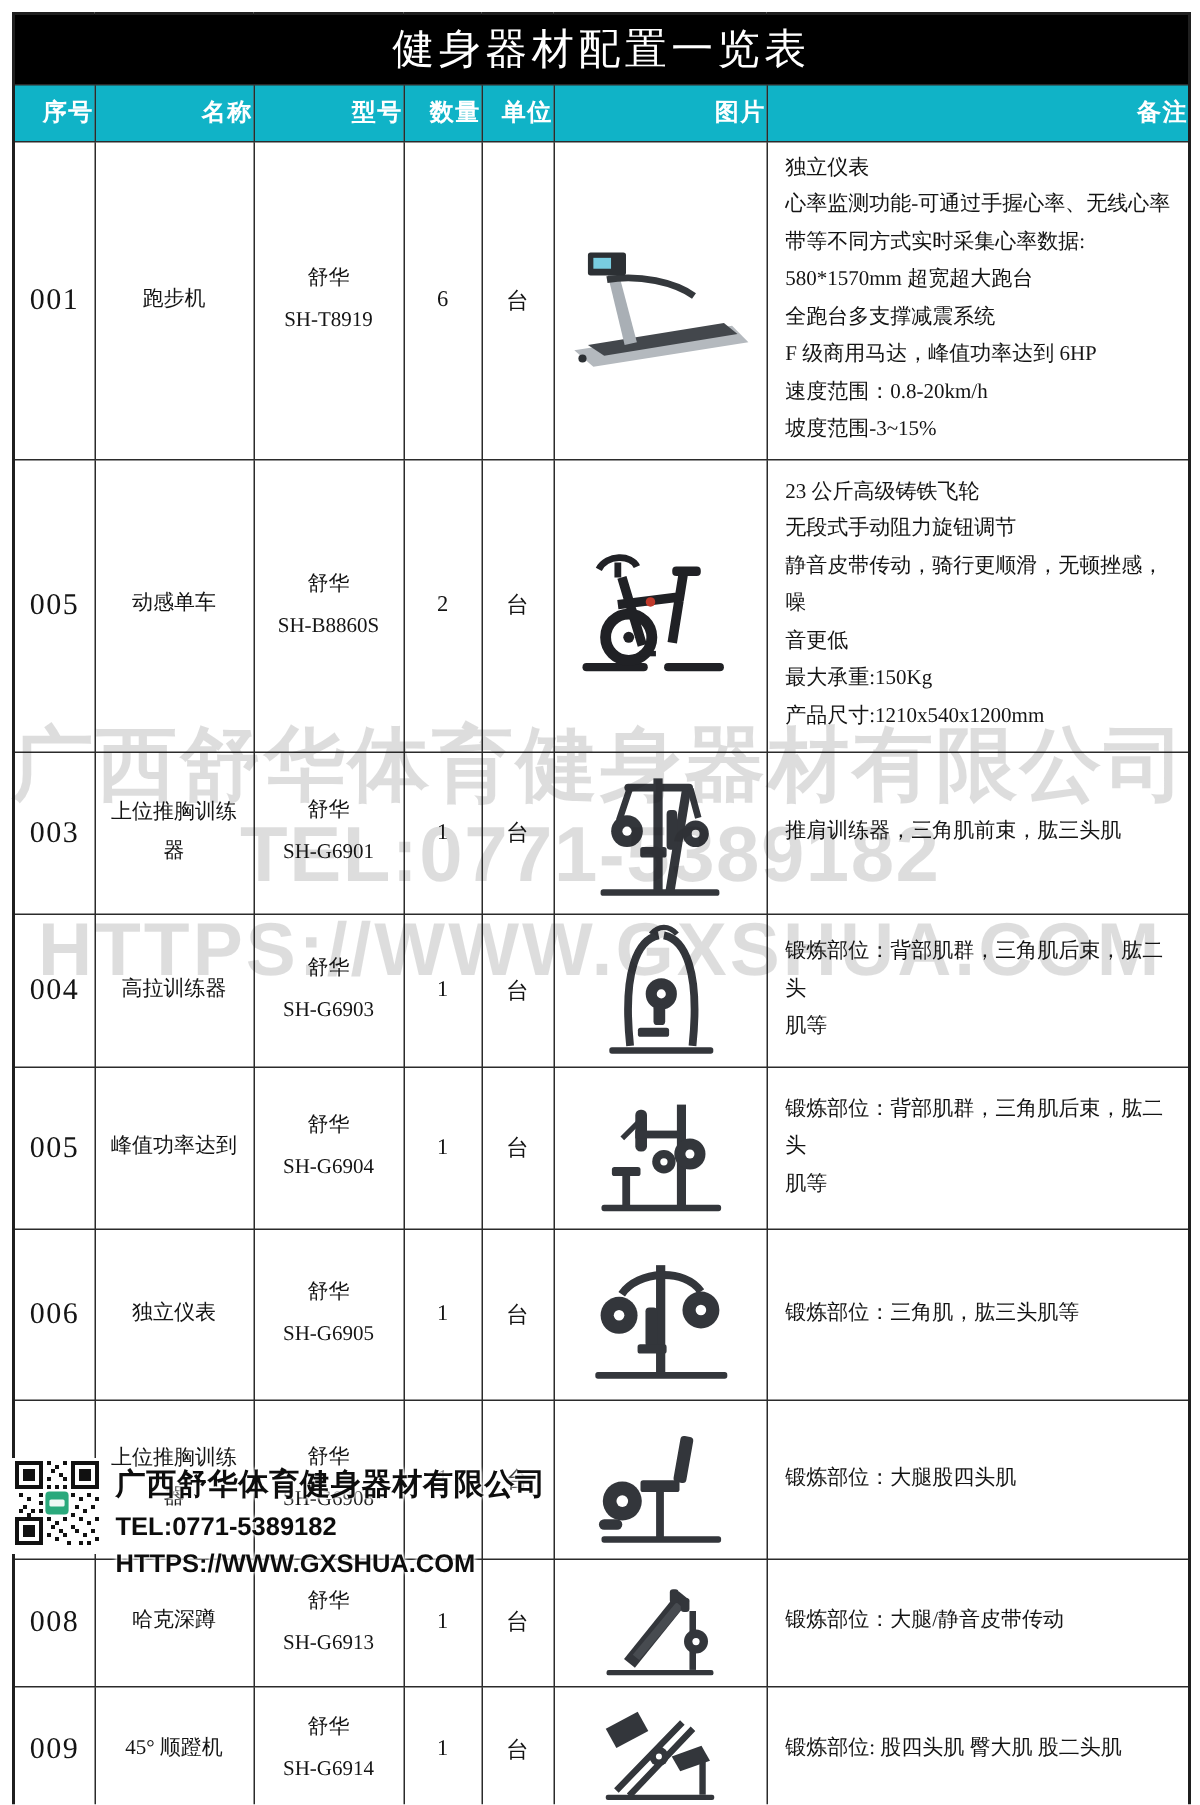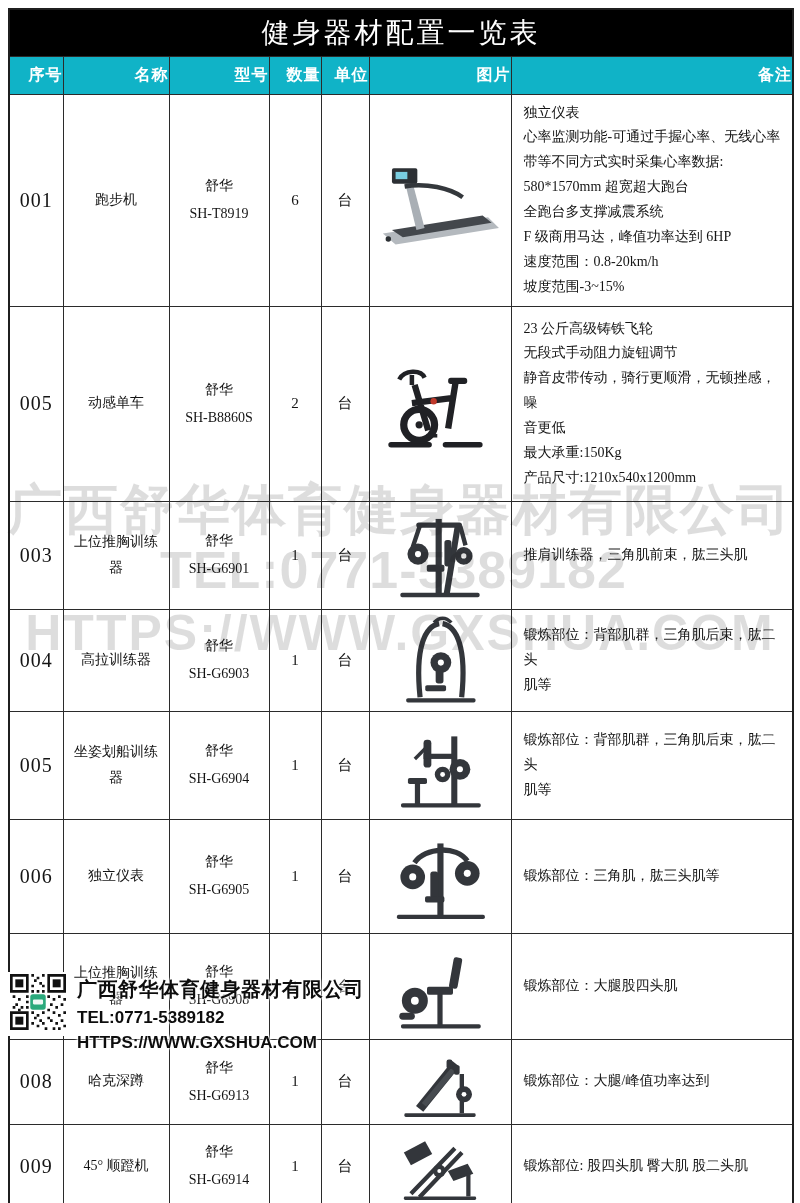--- a/index.html
+++ b/index.html
@@ -197,21 +197,21 @@
             <rect x="70" y="66" width="9" height="16" rx="3" fill="#33363b"></rect>
             <rect x="58" y="84" width="24" height="7" rx="2" fill="#33363b"></rect>
           </svg>
         </td>
         <td class="c-remark">锻炼部位：背部肌群，三角肌后束，肱二头
 肌等</td>
       </tr>
 
       <tr>
         <td class="c-no">005</td>
-        <td class="c-name">坐姿划船训练器</td>
+        <td class="c-name">峰值功率达到</td>
         <td class="c-model">舒华
 SH-G6904</td>
         <td class="c-qty">1</td>
         <td class="c-unit">台</td>
         <td class="c-pic">
           <svg class="eq" viewBox="0 0 150 110" width="130" height="100">
             <rect x="30" y="99" width="92" height="5" rx="2" fill="#33363b"></rect>
             <rect x="88" y="22" width="7" height="78" fill="#33363b"></rect>
             <rect x="56" y="26" width="9" height="32" rx="4" fill="#33363b"></rect>
             <rect x="56" y="42" width="34" height="6" fill="#33363b"></rect>
@@ -284,21 +284,21 @@
             <rect x="26" y="98" width="98" height="5" rx="2" fill="#33363b"></rect>
             <polygon points="42,88 92,26 102,34 52,96" fill="#33363b"></polygon>
             <polygon points="50,84 90,36 96,41 56,89" fill="#474b50"></polygon>
             <rect x="84" y="24" width="8" height="13" rx="3" fill="#33363b"></rect>
             <rect x="94" y="32" width="8" height="13" rx="3" fill="#33363b"></rect>
             <rect x="102" y="44" width="6" height="54" fill="#33363b"></rect>
             <circle cx="108" cy="72" r="11" fill="#33363b"></circle>
               <circle cx="108" cy="72" r="3.3" fill="#fff"></circle>
           </svg>
         </td>
-        <td class="c-remark">锻炼部位：大腿/峰值功率达到</td>
+        <td class="c-remark">锻炼部位：大腿/静音皮带传动</td>
       </tr>
 
       <tr>
         <td class="c-no">009</td>
         <td class="c-name">45° 顺蹬机</td>
         <td class="c-model">舒华
 SH-G6914</td>
         <td class="c-qty">1</td>
         <td class="c-unit">台</td>
         <td class="c-pic">

